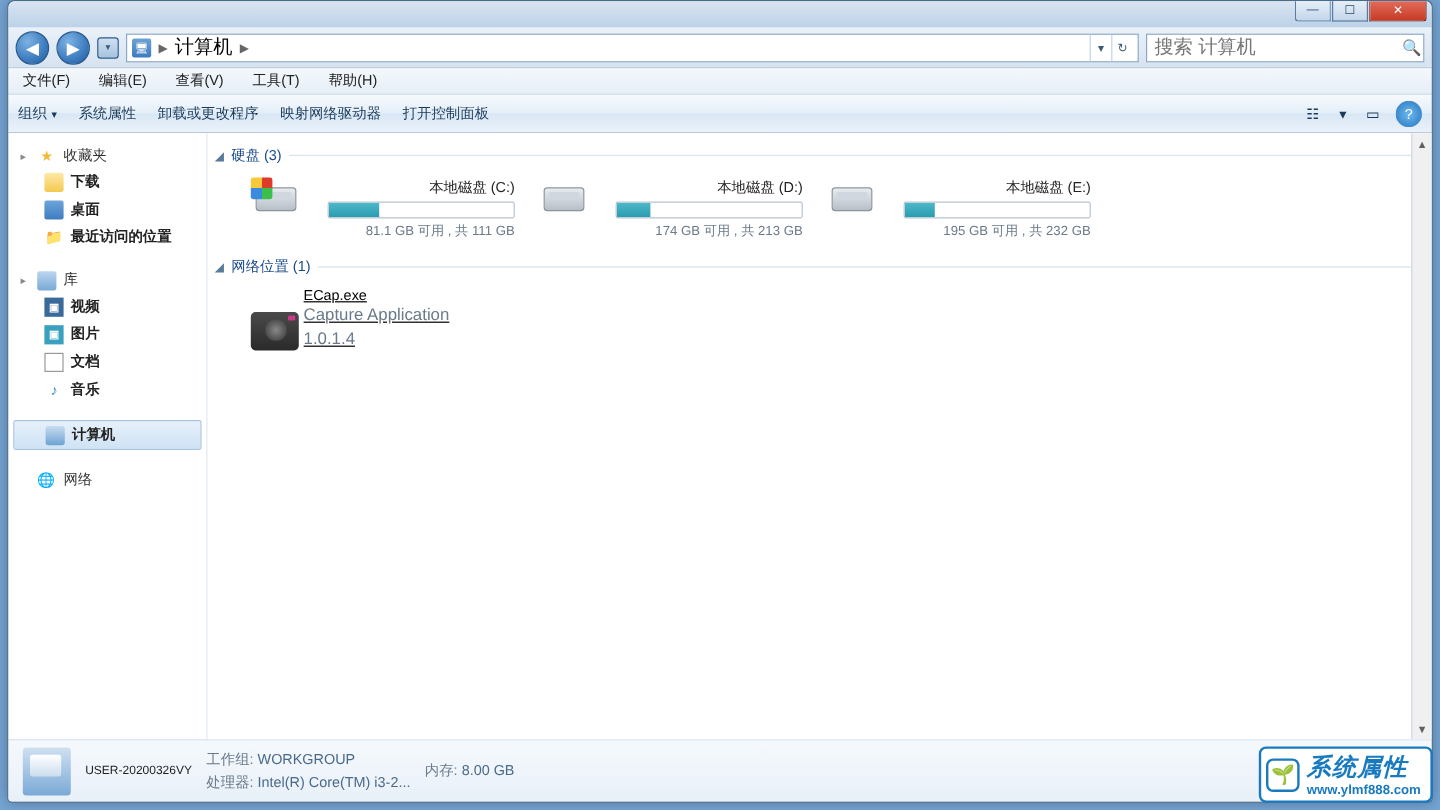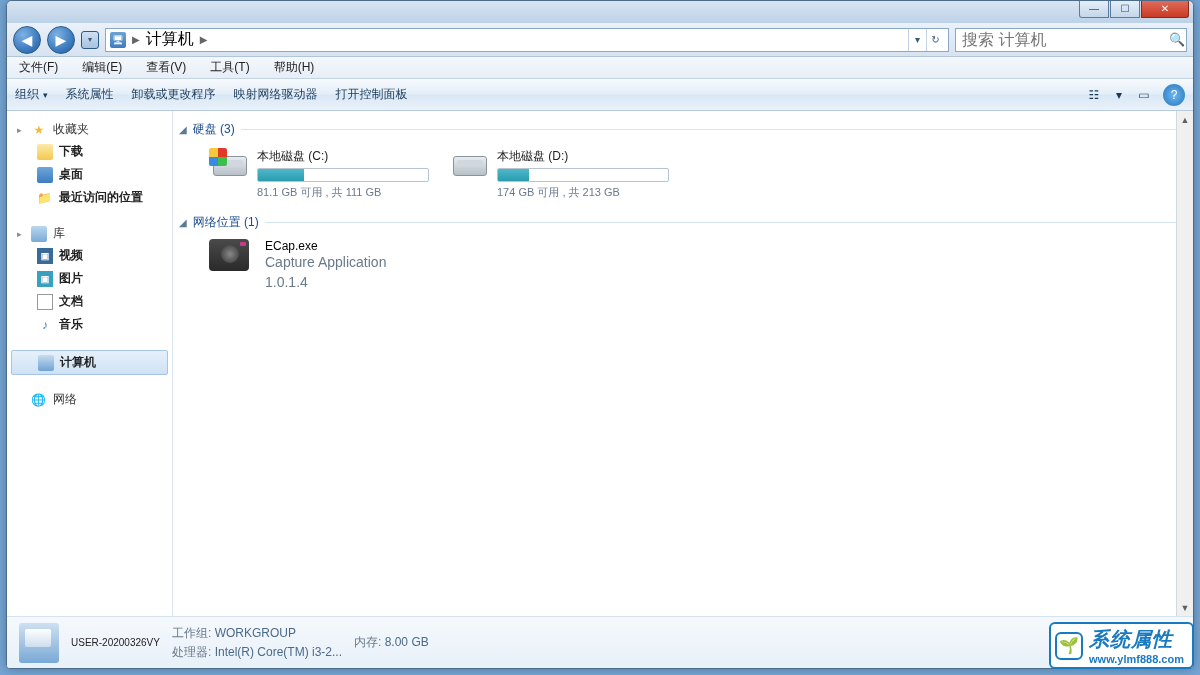--- a/index.html
+++ b/index.html
@@ -57,32 +57,32 @@
 .ico.doc{background:#fff;border:1px solid #999;}
 .ico.music{color:#3a8ac0;}
 .ico.computer{background:linear-gradient(#c8dcef,#6ea2d4);border-radius:2px;}
 .ico.network{color:#3a7ac0;}
 
 .content{flex:1;background:#fff;overflow:auto;padding:6px 10px 6px 6px;font-size:12px;position:relative;}
 .group-hd{display:flex;align-items:center;gap:6px;color:#1a4a8a;padding:4px 0;}
 .group-hd .tri{color:#5a7a9a;font-size:10px;}
 .group-hd .line{flex:1;height:1px;background:#d5e2ef;}
 .drives{display:flex;gap:20px;flex-wrap:wrap;padding:6px 0 10px 30px;}
-.drive{width:220px;display:flex;gap:8px;align-items:flex-start;}
+.drive{width:220px;display:flex;gap:24px;align-items:flex-start;text-align:right;}
 .drive-ico{width:40px;height:32px;position:relative;}
 .drive-ico .disk{position:absolute;left:4px;top:8px;width:34px;height:20px;background:linear-gradient(#e8ecef,#b8c0c8);border:1px solid #8a949e;border-radius:3px;}
 .drive-ico .disk::before{content:"";position:absolute;left:3px;top:3px;width:26px;height:6px;background:#d0d7de;border-radius:2px;}
 .drive-ico.c .flag{position:absolute;left:0;top:0;width:18px;height:18px;background:conic-gradient(#e03a2a 0 25%,#3ac04a 0 50%,#3a8ae0 0 75%,#f5c93a 0);border-radius:2px;}
 .drive-info{flex:1;}
 .drive-name{color:#222;margin-bottom:3px;}
 .bar{height:14px;background:#fff;border:1px solid #b8c4d0;border-radius:2px;overflow:hidden;}
 .bar .fill{height:100%;background:linear-gradient(#4db8c8,#2a9cb0);}
 .drive-stat{color:#6a7a8a;font-size:11px;margin-top:3px;}
 
-.netitem{display:flex;gap:16px;align-items:flex-start;padding:4px 0 0 30px;}
+.netitem{display:flex;gap:4px;align-items:flex-end;padding:4px 0 0 30px;text-decoration:underline;}
 .cam-ico{width:40px;height:32px;background:linear-gradient(#4a4a4a,#2a2a2a);border-radius:4px;position:relative;}
 .cam-ico::before{content:"";position:absolute;left:12px;top:6px;width:18px;height:18px;border-radius:50%;background:radial-gradient(#888,#333);}
 .cam-ico::after{content:"";position:absolute;right:3px;top:3px;width:6px;height:4px;background:#c83a8a;border-radius:1px;}
 .netitem .sub{color:#6a7a8a;font-size:14px;line-height:1.4;}
 
 
 .details{height:52px;border-top:1px solid #d5e2ef;background:linear-gradient(#f5f9fd,#e8f0f8);display:flex;align-items:center;padding:4px 12px;gap:12px;font-size:12px;}
 .details .big-ico{width:40px;height:40px;background:linear-gradient(#cfe0f1,#7aa9d6);border-radius:3px;position:relative;}
 .details .big-ico::after{content:"";position:absolute;left:6px;top:6px;width:26px;height:18px;background:linear-gradient(#fff,#cde);border-radius:2px;}
 .details .col{display:flex;flex-direction:column;gap:2px;}
@@ -237,20 +237,32 @@
               <div class="disk"></div>
             </div>
   <div class="drive-info">
               <div class="drive-name">本地磁盘 (D:)</div>
   <div class="bar">
                 <div class="fill" style="width:18%"></div>
               </div>
   <div class="drive-stat">174 GB 可用 , 共 213 GB</div>
             </div>
           </div>
+          <div class="drive">
+            <div class="drive-ico ">
+              <div class="disk"></div>
+            </div>
+  <div class="drive-info">
+              <div class="drive-name">本地磁盘 (E:)</div>
+  <div class="bar">
+                <div class="fill" style="width:16%"></div>
+              </div>
+  <div class="drive-stat">195 GB 可用 , 共 232 GB</div>
+            </div>
+          </div>
         </div>
 
       <div class="group-hd">
           <span class="tri">◢</span>
           <span>网络位置 (1)</span>
           <span class="line"></span>
         </div>
       <div class="netitem">
         <div class="cam-ico"></div>
         <div>

